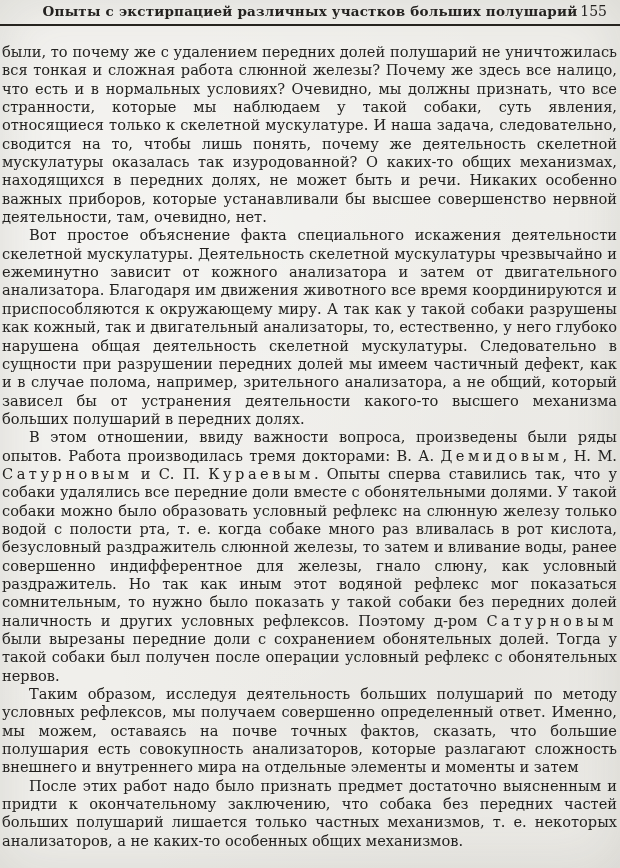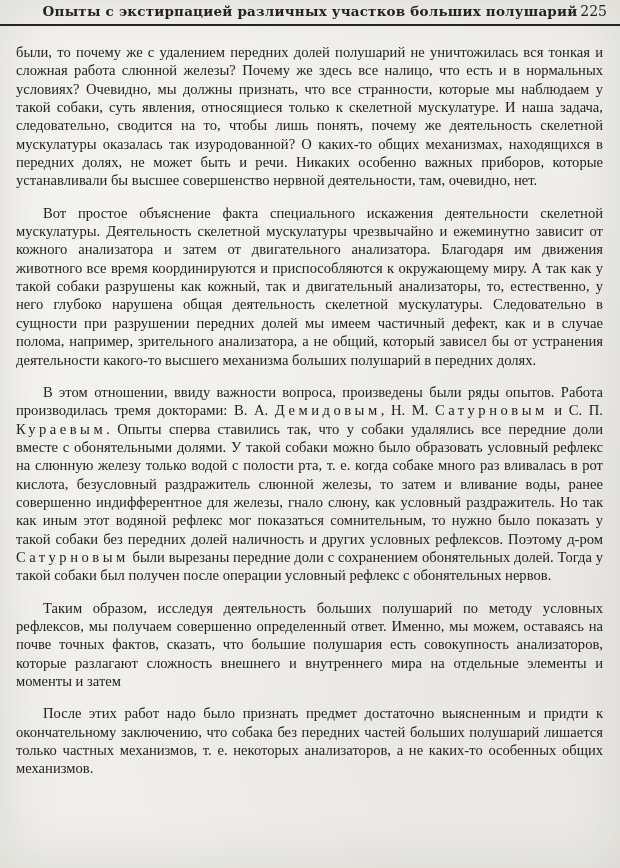--- a/index.html
+++ b/index.html
@@ -54,40 +54,39 @@
   }
   .body-text {
     margin-top: 17px;
     padding: 0 3px 0 2px;
     font-size: 14.6px;
     line-height: 18.35px;
     text-align: justify;
     color: #232220;
   }
   .para {
-    margin: 14px;
+    margin: 0;
     padding: 0;
     text-indent: 27px;
-    font-family: Liberation Serif, serif;
   }
   .para.no-indent {
     text-indent: 0;
   }
   .sp {
     letter-spacing: 0.24em;
   }
 </style>
 </head>
 <body>
 
 <div class="page">
 
   <div class="header">
     <div class="running-title">Опыты с экстирпацией различных участков больших полушарий</div>
-    <div class="page-number">225</div>
+    <div class="page-number">155</div>
   </div>
 
   <div class="rule"></div>
 
   <div class="body-text">
 
     <p class="para no-indent">были, то почему же с удалением передних долей полушарий не уничтожилась вся тонкая и сложная работа слюнной железы? Почему же здесь все налицо, что есть и в нормальных условиях? Очевидно, мы должны признать, что все странности, которые мы наблюдаем у такой собаки, суть явления, относящиеся только к скелетной мускулатуре. И наша задача, следовательно, сводится на то, чтобы лишь понять, почему же деятельность скелетной мускулатуры оказалась так изуродованной? О каких-то общих механизмах, находящихся в передних долях, не может быть и речи. Никаких особенно важных приборов, которые устанавливали бы высшее совершенство нервной деятельности, там, очевидно, нет.</p>
 
     <p class="para">Вот простое объяснение факта специального искажения деятельности скелетной мускулатуры. Деятельность скелетной мускулатуры чрезвычайно и ежеминутно зависит от кожного анализатора и затем от двигательного анализатора. Благодаря им движения животного все время координируются и приспособляются к окружающему миру. А так как у такой собаки разрушены как кожный, так и двигательный анализаторы, то, естественно, у него глубоко нарушена общая деятельность скелетной мускулатуры. Следовательно в сущности при разрушении передних долей мы имеем частичный дефект, как и в случае полома, например, зрительного анализатора, а не общий, который зависел бы от устранения деятельности какого-то высшего механизма больших полушарий в передних долях.</p>
 

